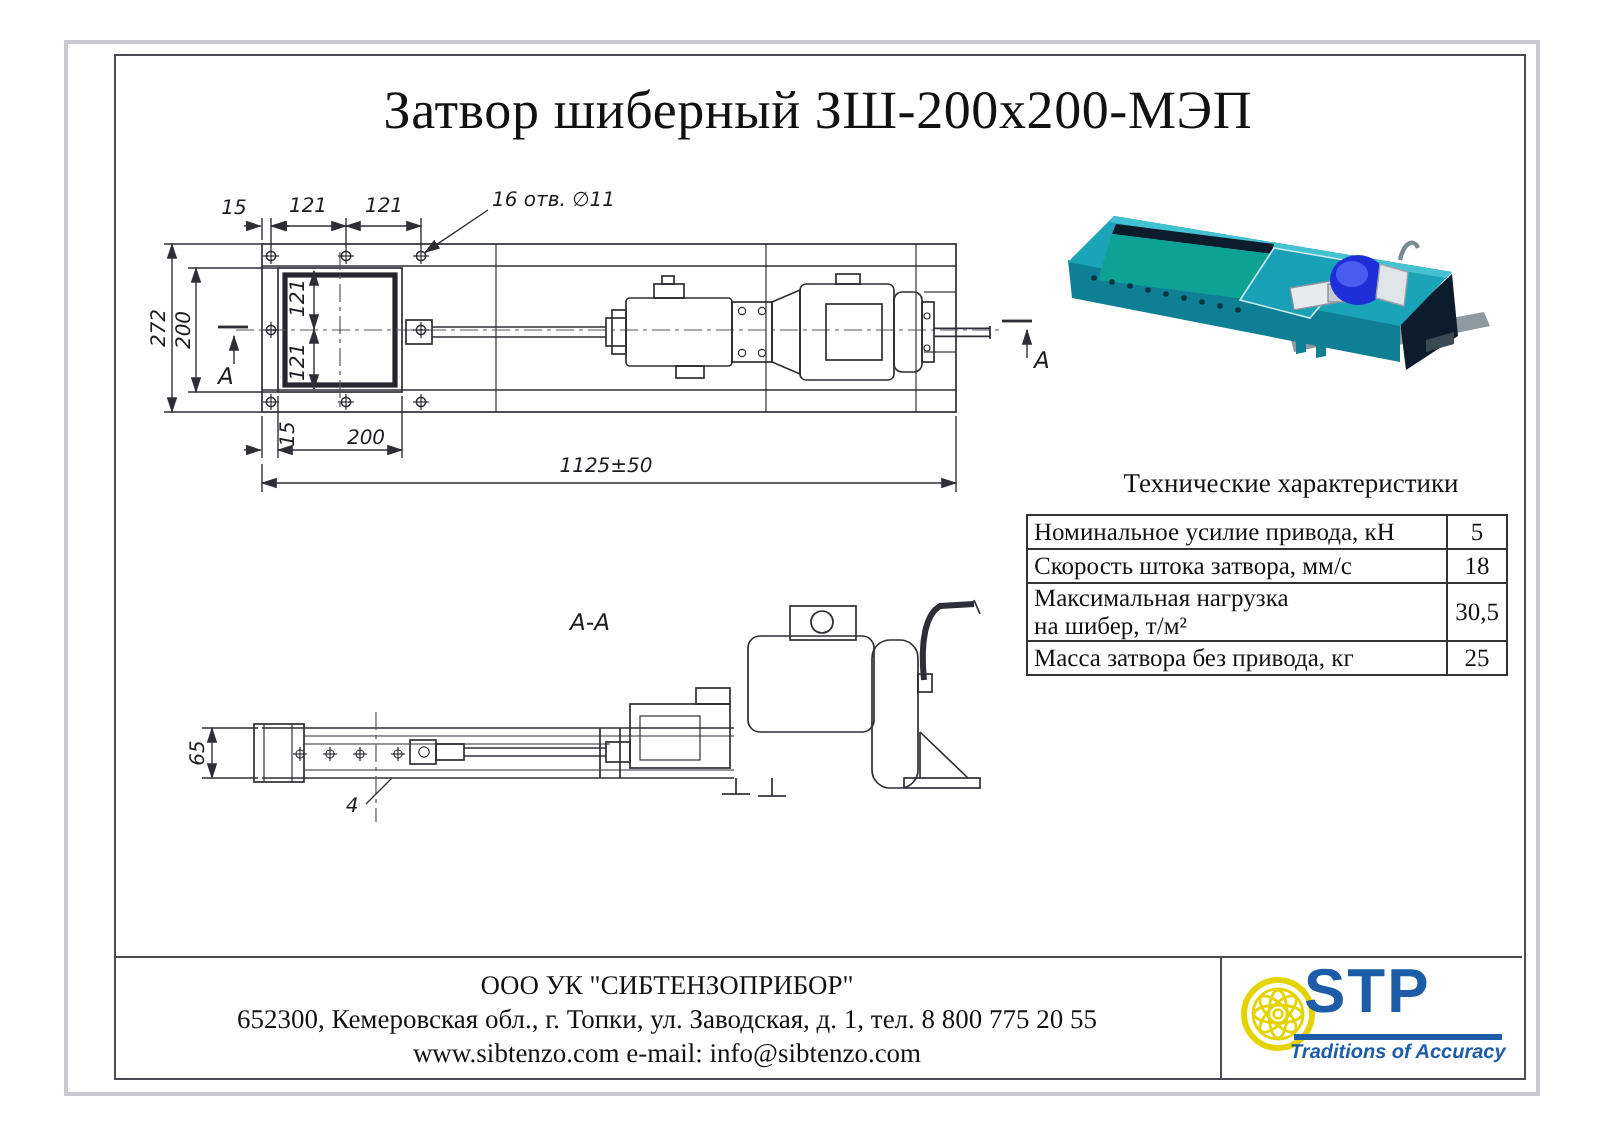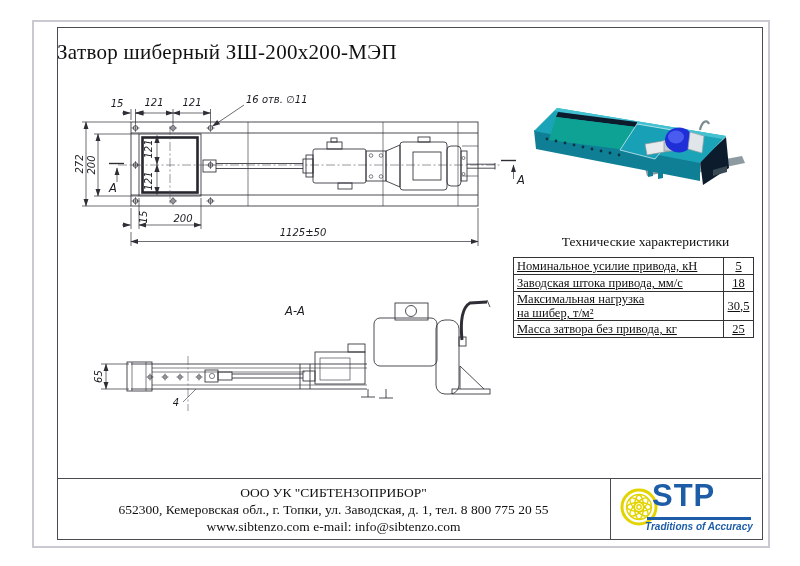--- a/index.html
+++ b/index.html
@@ -2,28 +2,28 @@
 <html><head>
 <meta charset="utf-8">
 <style>
   html,body{margin:0;padding:0;background:#ffffff;}
   .sheet{position:relative;width:800px;height:566px;background:#fff;overflow:hidden;
          font-family:"Liberation Serif",serif;color:#111;}
   .outer-frame{position:absolute;left:32px;top:20px;width:734px;height:524px;
                border:2px solid #c9c9d1;}
   .inner-frame{position:absolute;left:57px;top:27px;width:704px;height:511px;
                border:1.5px solid #4a4a52;}
-  .title{position:absolute;left:57px;top:40px;width:704px;
-         font-size:21px;letter-spacing:.3px;}
+  .title{position:absolute;left:57px;top:40px;width:704px;text-align:center;
+         font-size:27px;letter-spacing:.3px;}
   .dwg{position:absolute;left:0;top:0;}
   
   .specs{position:absolute;left:513px;top:234px;width:265px;}
   .specs-title{text-align:center;font-size:13.5px;margin-bottom:7px;}
   table.spec{border-collapse:collapse;width:241px;table-layout:fixed;}
-  table.spec td{border:1px solid #333;font-size:12.5px;padding:0 3px;vertical-align:middle;text-decoration:underline;}
+  table.spec td{border:1px solid #333;font-size:12.5px;padding:0 3px;vertical-align:middle;}
   table.spec td.lab{width:203px;line-height:1.12;}
   table.spec td.val{text-align:center;}
   table.spec tr.h17 td{height:16px;}
   table.spec tr.h28 td{height:27px;}
   .pre{white-space:pre-line;}
   
   .footer{position:absolute;left:57px;top:478px;width:704px;height:60px;
           border-top:1.5px solid #4a4a52;display:flex;}
   .footer-left{width:553px;border-right:1.5px solid #4a4a52;display:flex;
                flex-direction:column;justify-content:center;text-align:center;
@@ -291,21 +291,21 @@
 
   <div class="specs">
     <div class="specs-title">Технические характеристики</div>
     <table class="spec">
       <tbody>
           <tr class="h17">
         <td class="lab">Номинальное усилие привода, кН</td>
         <td class="val">5</td>
       </tr>
       <tr class="h17">
-        <td class="lab">Заводская штока привода, мм/с</td>
+        <td class="lab">Скорость штока затвора, мм/с</td>
         <td class="val">18</td>
       </tr>
       <tr class="h28">
         <td class="lab pre">Максимальная нагрузка
 на шибер, т/м²</td>
         <td class="val">30,5</td>
       </tr>
       <tr class="h17">
         <td class="lab">Масса затвора без привода, кг</td>
         <td class="val">25</td>

